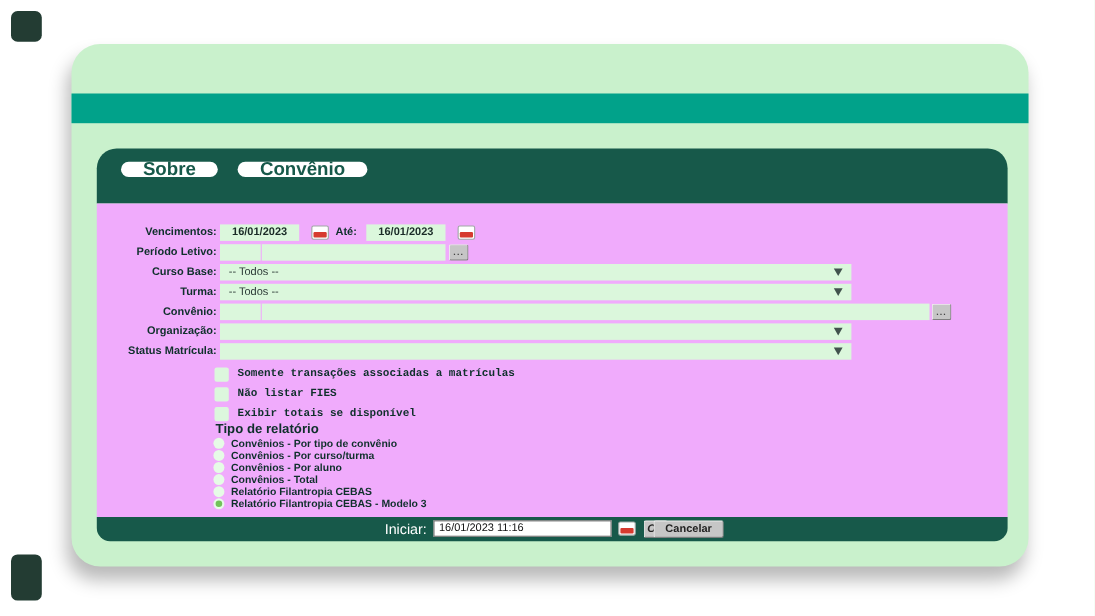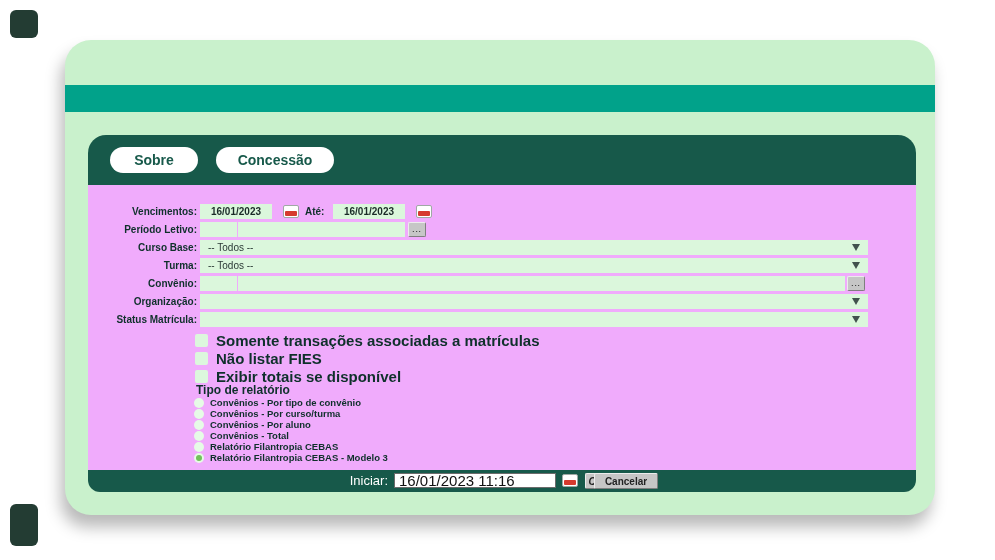--- a/index.html
+++ b/index.html
@@ -19,86 +19,86 @@
   .title-bar{position:absolute;left:20px;top:7px;width:850px;height:38px;background:#f4f4f2;
     border-radius:18px 26px 0 18px;display:flex;align-items:center;}
   .page-title{margin-left:20px;font-size:16px;color:#0a9f92;letter-spacing:0.2px;}
 
   .teal-band{position:absolute;left:0;top:45px;width:870px;height:27px;background:#01a28a;}
 
   
   .panel{position:absolute;left:23px;top:95px;width:828px;height:357px;}
   .panel-header{position:absolute;left:0;top:0;width:828px;height:50px;background:#17594a;
     border-radius:18px 18px 0 0;}
-  .tab{position:absolute;top:12px;height:26px;background:#ffffff;border-radius:13px;
-    display:flex;align-items:center;justify-content:center;font-weight:bold;font-size:14px;color:#17594a;cursor:pointer;}
+  .tab{position:absolute;top:12px;height:14px;background:#ffffff;border-radius:13px;
+    display:flex;align-items:center;justify-content:center;font-weight:bold;font-size:17px;color:#17594a;cursor:pointer;}
   .tab.sobre{left:22px;width:88px;}
   .tab.seguranca{left:128px;width:118px;}
 
   .panel-body{position:absolute;left:0;top:50px;width:828px;height:285px;background:#f0abfc;}
   .panel-footer{position:absolute;left:0;top:335px;width:828px;height:22px;background:#17594a;
     border-radius:0 0 12px 12px;}
 
   
   .lbl{position:absolute;left:0;width:109px;text-align:right;font-size:10px;font-weight:bold;
     color:#0f302b;line-height:16px;white-space:nowrap;}
   .field{position:absolute;height:15px;background:#dbf7dc;border:none;font-family:"Liberation Sans",sans-serif;
     font-size:10px;color:#1a2b27;padding:0 4px;outline:none;}
   .field.date{width:72px;text-align:center;font-weight:bold;}
   .mini-lbl{position:absolute;font-size:10px;font-weight:bold;color:#0f302b;line-height:16px;}
 
-  .dropdown{position:absolute;height:15px;width:668px;background:#dbf7dc;display:flex;align-items:center;cursor:pointer;}
+  .dropdown{position:absolute;height:15px;width:574px;background:#dbf7dc;display:flex;align-items:center;cursor:pointer;}
   .dropdown .val{font-size:10px;color:#2b3a36;margin-left:8px;}
   .dropdown .arrow{position:absolute;right:8px;top:4px;width:0;height:0;
     border-left:4px solid transparent;border-right:4px solid transparent;border-top:7px solid #41524d;}
 
   .cal-icon{position:absolute;width:16px;height:13px;border:1px solid #9fa8a5;border-radius:2px;
     background:#ffffff;overflow:hidden;cursor:pointer;}
   .cal-icon .red{position:absolute;left:1px;right:1px;bottom:1px;height:5px;background:#d63a2f;border-radius:1px;}
 
   .gray-btn{position:absolute;background:#c6c6c6;border:1px solid #7f7f7f;border-top-color:#ececec;
     border-left-color:#ececec;font-size:9px;font-weight:bold;color:#222;display:flex;align-items:center;
     justify-content:center;cursor:pointer;border-radius:2px;font-family:"Liberation Sans",sans-serif;}
   .browse{width:18px;height:15px;letter-spacing:1px;font-size:8px;color:#444;}
 
   .checkbox{position:absolute;width:13px;height:13px;background:#dcf7dd;border-radius:2px;cursor:pointer;}
-  .cb-label{position:absolute;font-size:15px;font-weight:bold;color:#0f302b;line-height:13px;white-space:nowrap;}
+  .cb-label{position:absolute;font-size:10px;font-weight:bold;color:#0f302b;line-height:13px;white-space:nowrap;font-family:Liberation Mono, monospace;}
 
   .report-heading{position:absolute;left:108px;top:198px;font-size:12px;font-weight:bold;color:#0f302b;}
-  .radio-row{position:absolute;left:106px;display:flex;align-items:flex-end;gap:6px;height:10px;cursor:pointer;}
+  .radio-row{position:absolute;left:106px;display:flex;align-items:center;gap:6px;height:10px;cursor:pointer;}
   .radio{width:10px;height:10px;border-radius:50%;background:#e6fbe6;position:relative;flex:0 0 auto;}
   .radio.selected::after{content:"";position:absolute;left:2px;top:2px;width:6px;height:6px;border-radius:50%;background:#72c25a;}
   .radio-label{font-size:9.5px;font-weight:bold;color:#0f302b;white-space:nowrap;}
 
   
   .footer-label{position:absolute;left:180px;top:0;width:120px;text-align:right;font-size:13px;
     font-weight:normal;color:#ffffff;line-height:22px;}
   .footer-input{position:absolute;left:306px;top:3px;width:162px;height:15px;background:#ffffff;
-    border:1px solid #6b6b6b;font-size:15px;color:#111;padding:0 4px;font-family:"Liberation Sans",sans-serif;outline:none;}
+    border:1px solid #6b6b6b;font-size:10px;color:#111;padding:0 4px;font-family:"Liberation Sans",sans-serif;outline:none;}
   .footer-cal{left:474px;top:4px;}
   .ok-btn{left:497px;top:3px;width:22px;height:16px;font-size:10px;font-style:italic;}
   .cancel-btn{left:506px;top:3px;width:64px;height:16px;font-size:10px;}
 </style>
 </head>
 <body>
 
 <div class="stage">
   <div class="corner-accent tl"></div>
   <div class="corner-accent bl"></div>
 
   <div class="app-container">
 
 
     <div class="teal-band"></div>
 
     <div class="panel">
 
       <div class="panel-header">
         <div class="tab sobre">Sobre</div>
-        <div class="tab seguranca">Concessão</div>
+        <div class="tab seguranca">Convênio</div>
       </div>
 
       <div class="panel-body">
 
         <span class="lbl" style="top:19px">Vencimentos:</span>
         <input class="field date" style="left: 112px; top: 19px;" readonly="" value="16/01/2023">
         <div class="cal-icon" style="left:195px;top:20px">
             <div class="red"></div>
           </div>
         <span class="mini-lbl" style="left:217px;top:19px">Até:</span>

